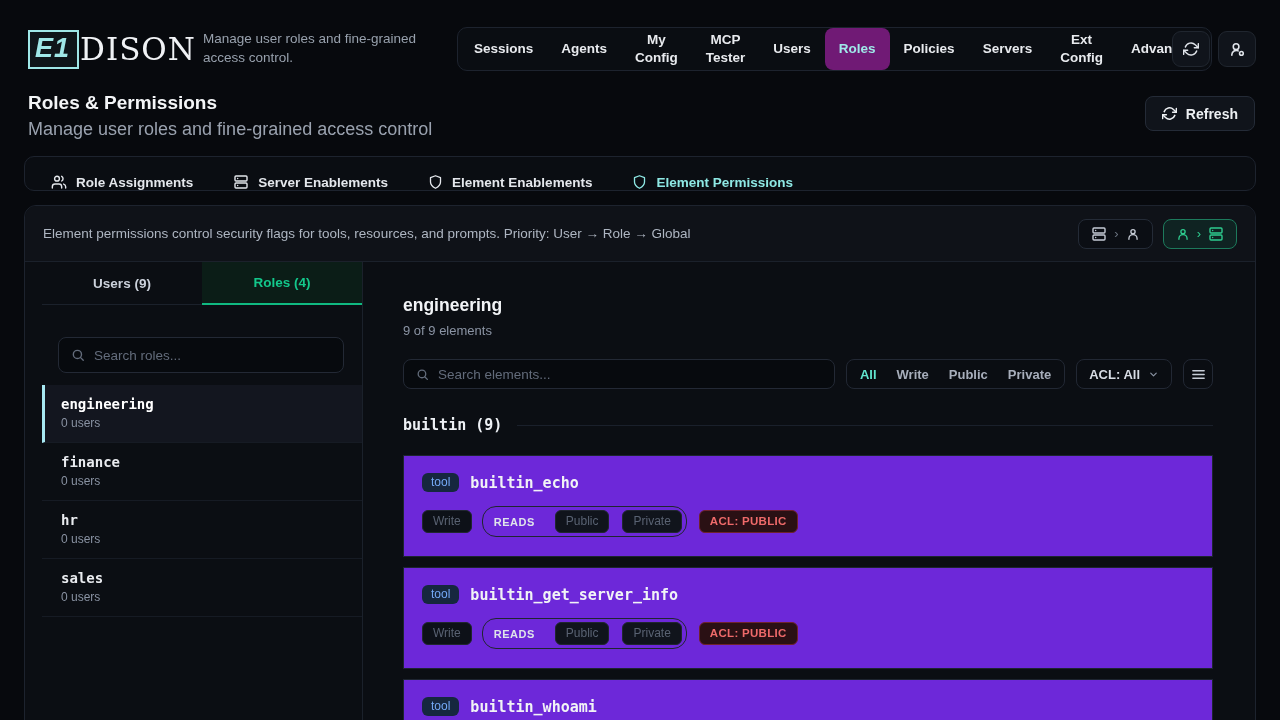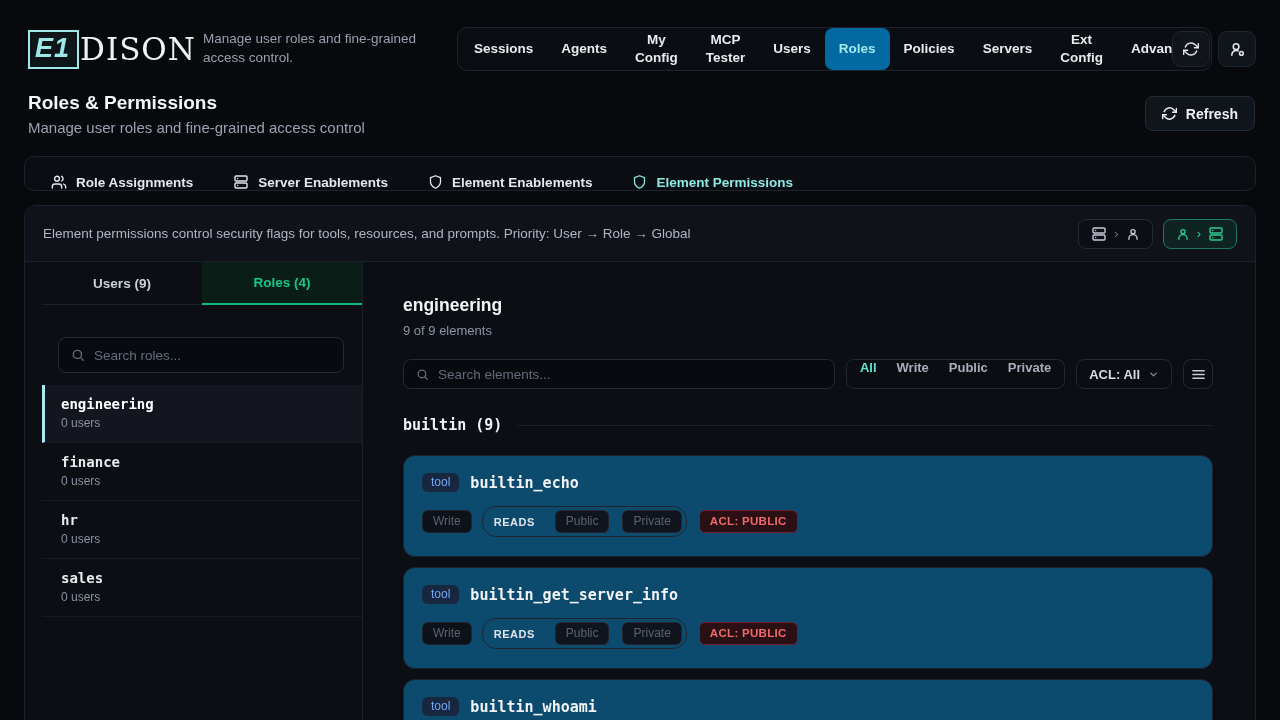--- a/index.html
+++ b/index.html
@@ -30,31 +30,31 @@
     position:absolute; left:457px; top:27px; height:44px;
     background:#0a0d12; border:1px solid #1d232e; border-radius:10px;
     display:flex; align-items:stretch; padding:0 2px;
   }
   .nav-item {
     display:flex; align-items:center; justify-content:center;
     padding:0 14px; font-size:13.5px; font-weight:bold; color:#e8eaee;
     text-align:center; line-height:1.3; cursor:default; border-radius:8px;
   }
   .nav-item.wrap span { display:inline-block; width:min-content; }
-  .nav-item.active { background:#0369a1; color:#9fe9e9; }
+  .nav-item.active { background:#701a75; color:#9fe9e9; }
   .hdr-icons { position:absolute; right:24px; top:31px; display:flex; gap:8px; }
   .icon-btn {
     width:38px; height:36px; border:1px solid #20262f; background:#10141b;
     border-radius:9px; display:flex; align-items:center; justify-content:center; color:#dfe3e9;
   }
   svg { display:block; }
 
   
   .page-title { position:absolute; left:28px; top:92px; font-size:19px; font-weight:bold; color:#f3f5f7; }
-  .page-sub   { position:absolute; left:28px; top:119px; font-size:15px; color:#9aa2af; }
+  .page-sub   { position:absolute; left:28px; top:119px; font-size:18px; color:#9aa2af; }
   .refresh-btn {
     position:absolute; right:25px; top:96px; height:35px; padding:0 16px;
     border:1px solid #242b37; background:#10141b; border-radius:8px;
     display:flex; align-items:center; gap:9px; font-size:14px; font-weight:bold; color:#edf0f3;
   }
 
   
   .stabs {
     position:absolute; left:24px; top:156px; width:1232px; height:35px;
     background:#0a0d12; border:1px solid #1d232e; border-radius:10px;
@@ -108,39 +108,39 @@
   .role-item.selected { background:#13161f; border-left:3px solid #a7e8f2; padding-left:16px; }
   .role-item.selected .rname { color:#ffffff; }
 
   
   .panel { flex:1; padding:33px 42px 0 40px; }
   .panel-title { font-size:17.5px; font-weight:bold; color:#f2f4f7; }
   .panel-count { font-size:13px; color:#8b94a4; margin-top:7px; }
   .toolbar { display:flex; align-items:center; gap:11px; margin-top:21px; }
   .toolbar .search-box { flex:1; height:30px; }
   .filter-group {
-    display:flex; height:30px; padding:0 3px;
+    display:flex; align-items:center; height:30px; padding:0 3px;
     border:1px solid #222834; border-radius:8px; background:#0a0d12;
   }
   .filter-seg { padding:0 10px; font-size:13px; font-weight:bold; color:#a7aebb; }
   .filter-seg.active { color:#62e6cf; }
   .acl-btn {
     display:flex; align-items:center; gap:8px; height:30px; padding:0 12px;
     border:1px solid #222834; border-radius:8px; background:#0a0d12;
     font-size:13px; font-weight:bold; color:#d7dce4;
   }
   .menu-btn {
     width:30px; height:30px; border:1px solid #222834; border-radius:8px; background:#0a0d12;
     display:flex; align-items:center; justify-content:center; color:#c7cdd7;
   }
   .group-head { display:flex; align-items:center; gap:15px; margin-top:27px; }
   .group-head .gh { font-family:"DejaVu Sans Mono",monospace; font-weight:bold; font-size:15px; color:#eef1f5; }
   .group-head .rule { flex:1; height:1px; background:#1a202b; }
   .cards { margin-top:21px; display:flex; flex-direction:column; gap:10px; }
-  .card { border:1px solid #1d2430; border-radius:12px; background:#0c4a6e; padding:17px 18px 19px; }
+  .card { border:1px solid #1d2430; border-radius:0; background:#6d28d9; padding:17px 18px 19px; }
   .card-row1 { display:flex; align-items:center; gap:11px; }
   .type-badge { font-size:12px; color:#74a9f6; background:#16273f; padding:2px 9px 3px; border-radius:6px; }
   .el-name { font-family:"DejaVu Sans Mono",monospace; font-weight:bold; font-size:15px; color:#f1f3f6; }
   .card-row2 { display:flex; align-items:center; margin-top:14px; }
   .chip {
     font-size:12px; color:#596272; border:1px solid #20262f; background:#0d1118;
     border-radius:6px; padding:3px 10px 4px;
   }
   .reads-group {
     display:flex; align-items:center; gap:13px; margin-left:10px;

